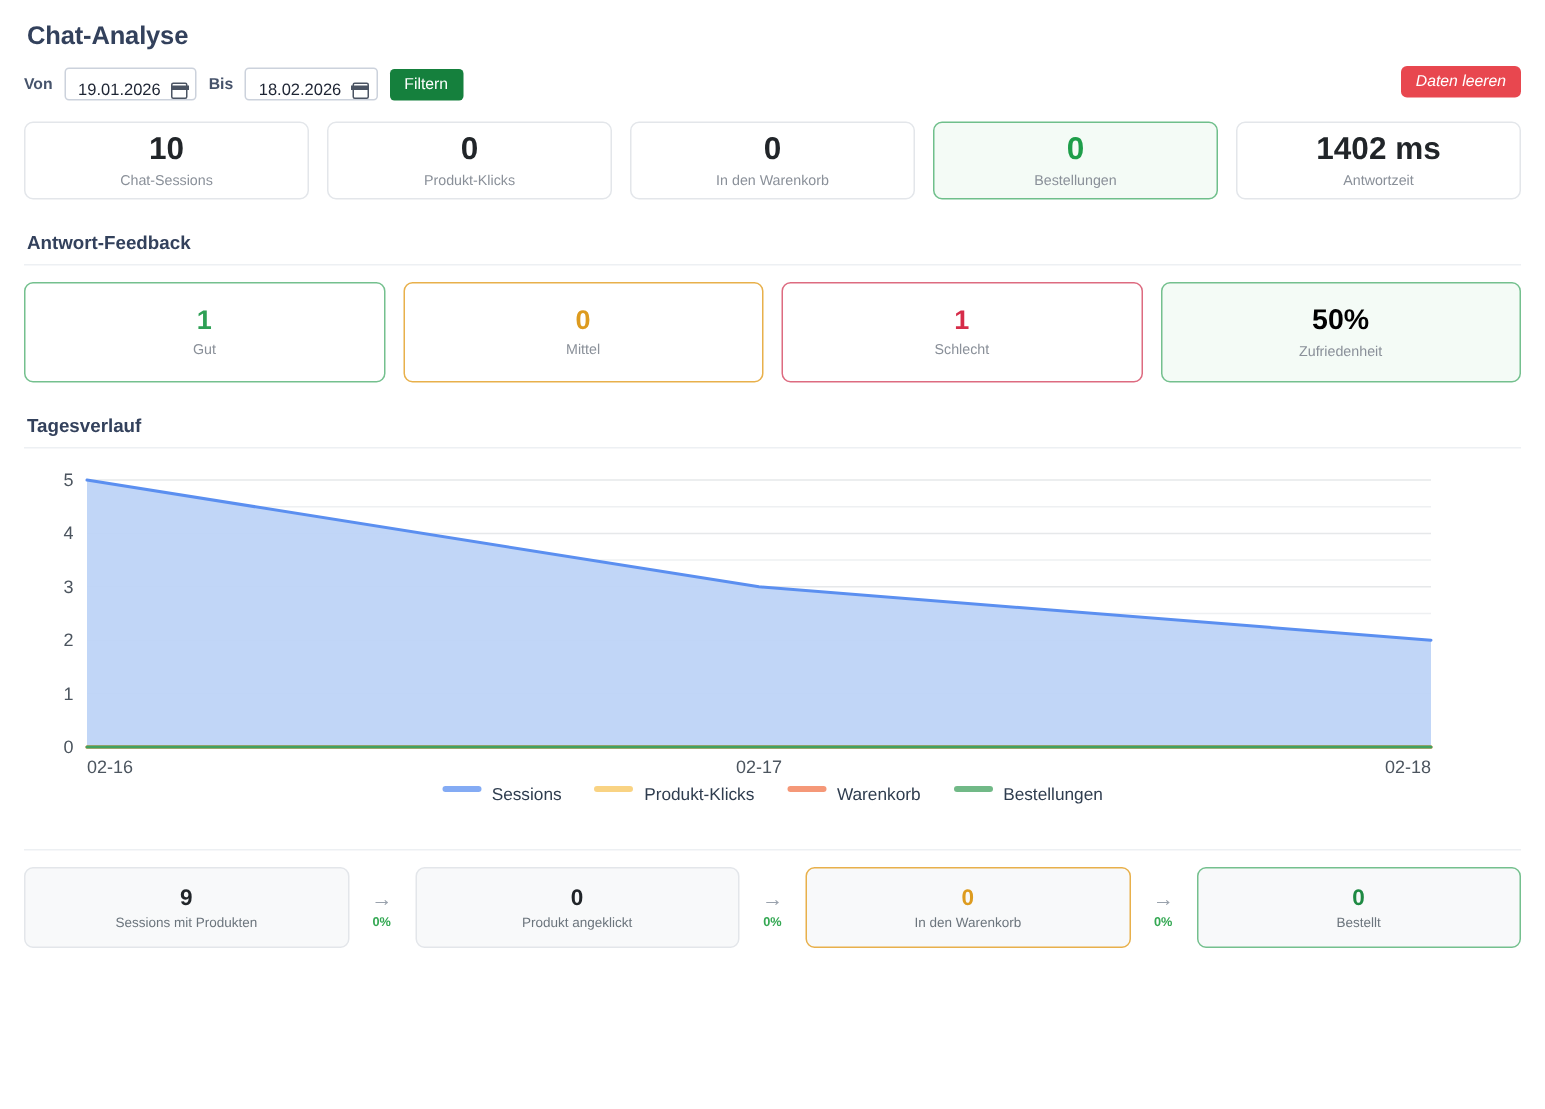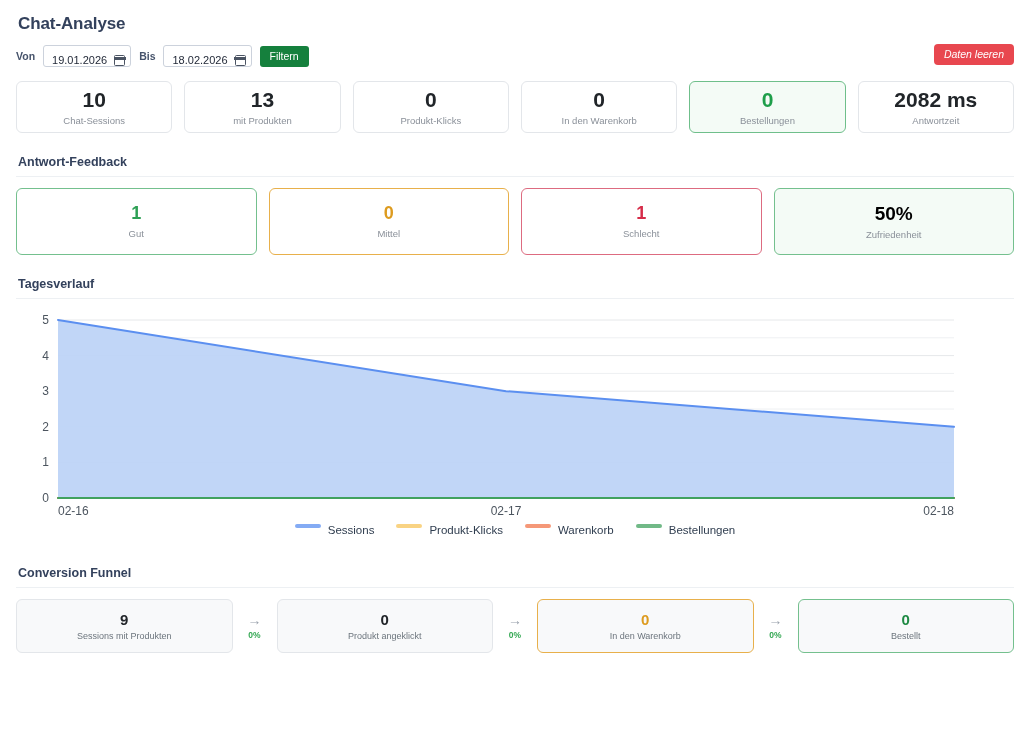--- a/index.html
+++ b/index.html
@@ -135,37 +135,33 @@
     <button class="btn-filter">Filtern</button>
     <button class="btn-danger">Daten leeren</button>
   </div>
 
   <div class="stats-row">
     <div class="stat-card">
       <div class="stat-value">10</div>
       <div class="stat-label">Chat-Sessions</div>
     </div>
     <div class="stat-card">
-      <div class="stat-value">13</div>
-      <div class="stat-label">mit Produkten</div>
-    </div>
-    <div class="stat-card">
       <div class="stat-value">0</div>
       <div class="stat-label">Produkt-Klicks</div>
     </div>
     <div class="stat-card">
       <div class="stat-value">0</div>
       <div class="stat-label">In den Warenkorb</div>
     </div>
     <div class="stat-card accent-green">
       <div class="stat-value green">0</div>
       <div class="stat-label">Bestellungen</div>
     </div>
     <div class="stat-card">
-      <div class="stat-value">2082 ms</div>
+      <div class="stat-value">1402 ms</div>
       <div class="stat-label">Antwortzeit</div>
     </div>
   </div>
 
   <div class="section">
     <div class="section-title">Antwort-Feedback</div>
     <div class="section-rule"></div>
     <div class="feedback-row">
       <div class="fb-card good">
         <div class="fb-value good">1</div>
@@ -233,21 +229,20 @@
           </div>
           <div class="legend-item">
             <span class="legend-swatch" style="background: rgb(65, 162, 95); opacity: 0.75;"></span>
             <span class="legend-text">Bestellungen</span>
           </div>
         </div>
     </div>
   </div>
 
   <div class="section" style="margin-top:16px">
-    <div class="section-title">Conversion Funnel</div>
     <div class="section-rule"></div>
     <div class="funnel-row">
       <div class="funnel-card">
         <div class="funnel-value">9</div>
         <div class="funnel-label">Sessions mit Produkten</div>
       </div>
       <div class="funnel-connector">
         <div class="funnel-arrow">→</div>
         <div class="funnel-pct">0%</div>
       </div>

